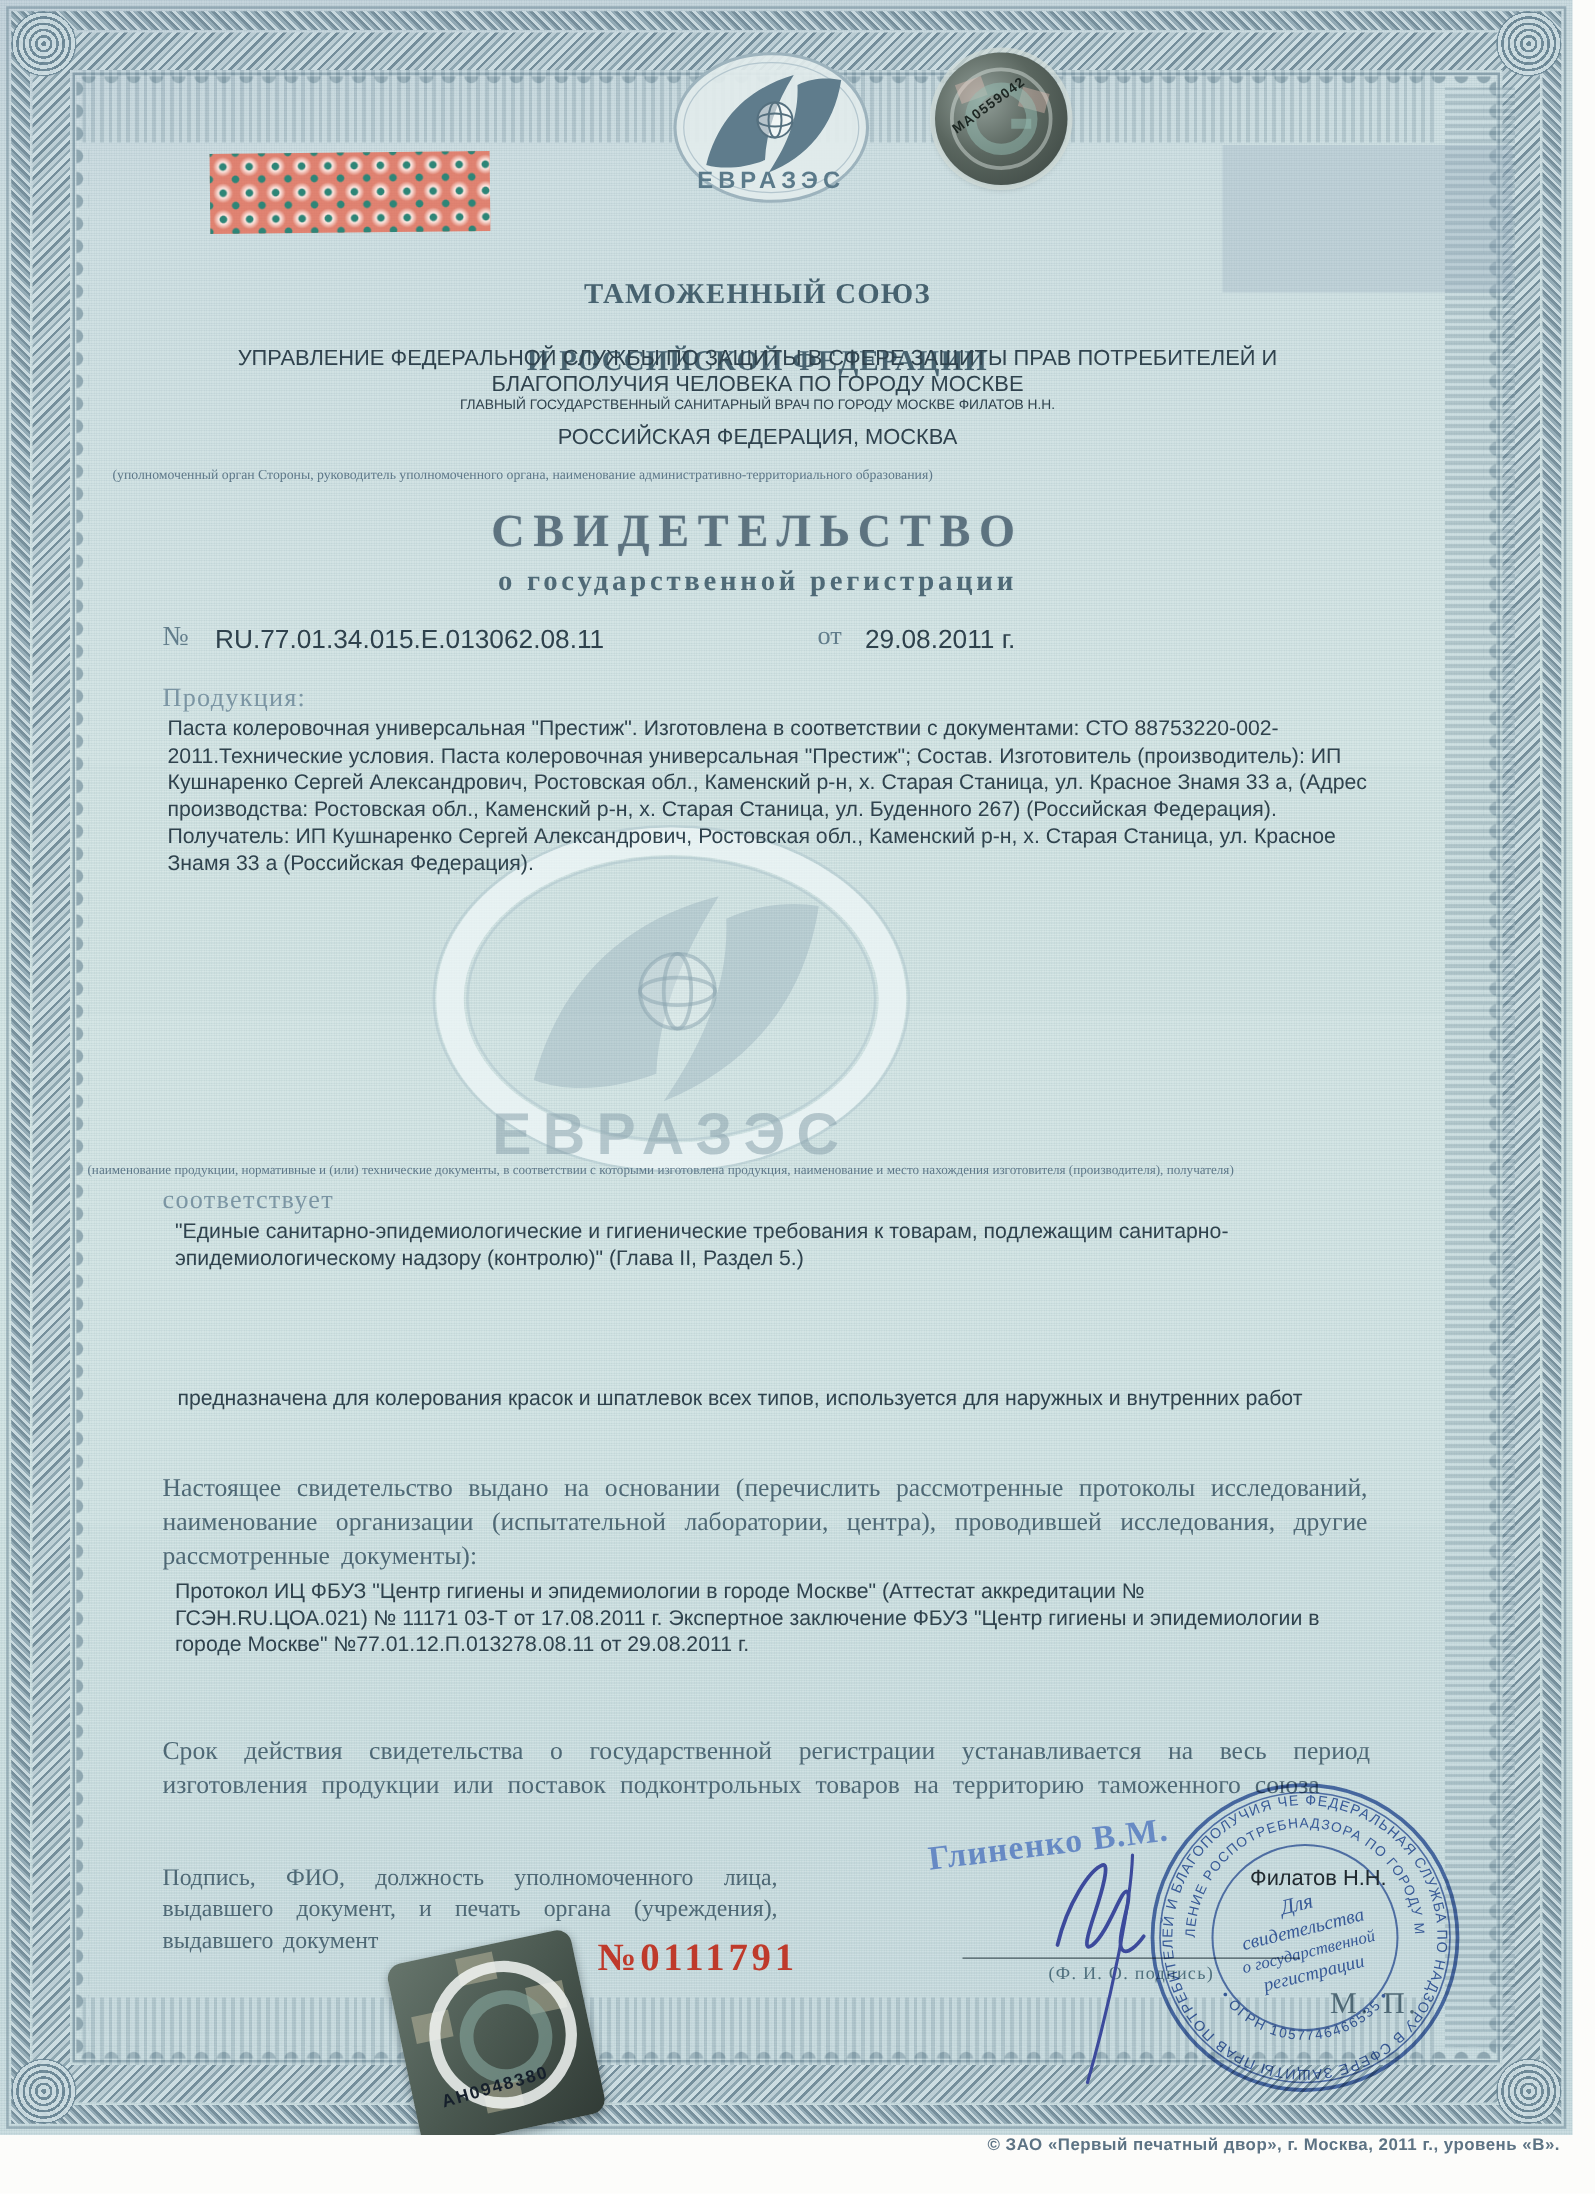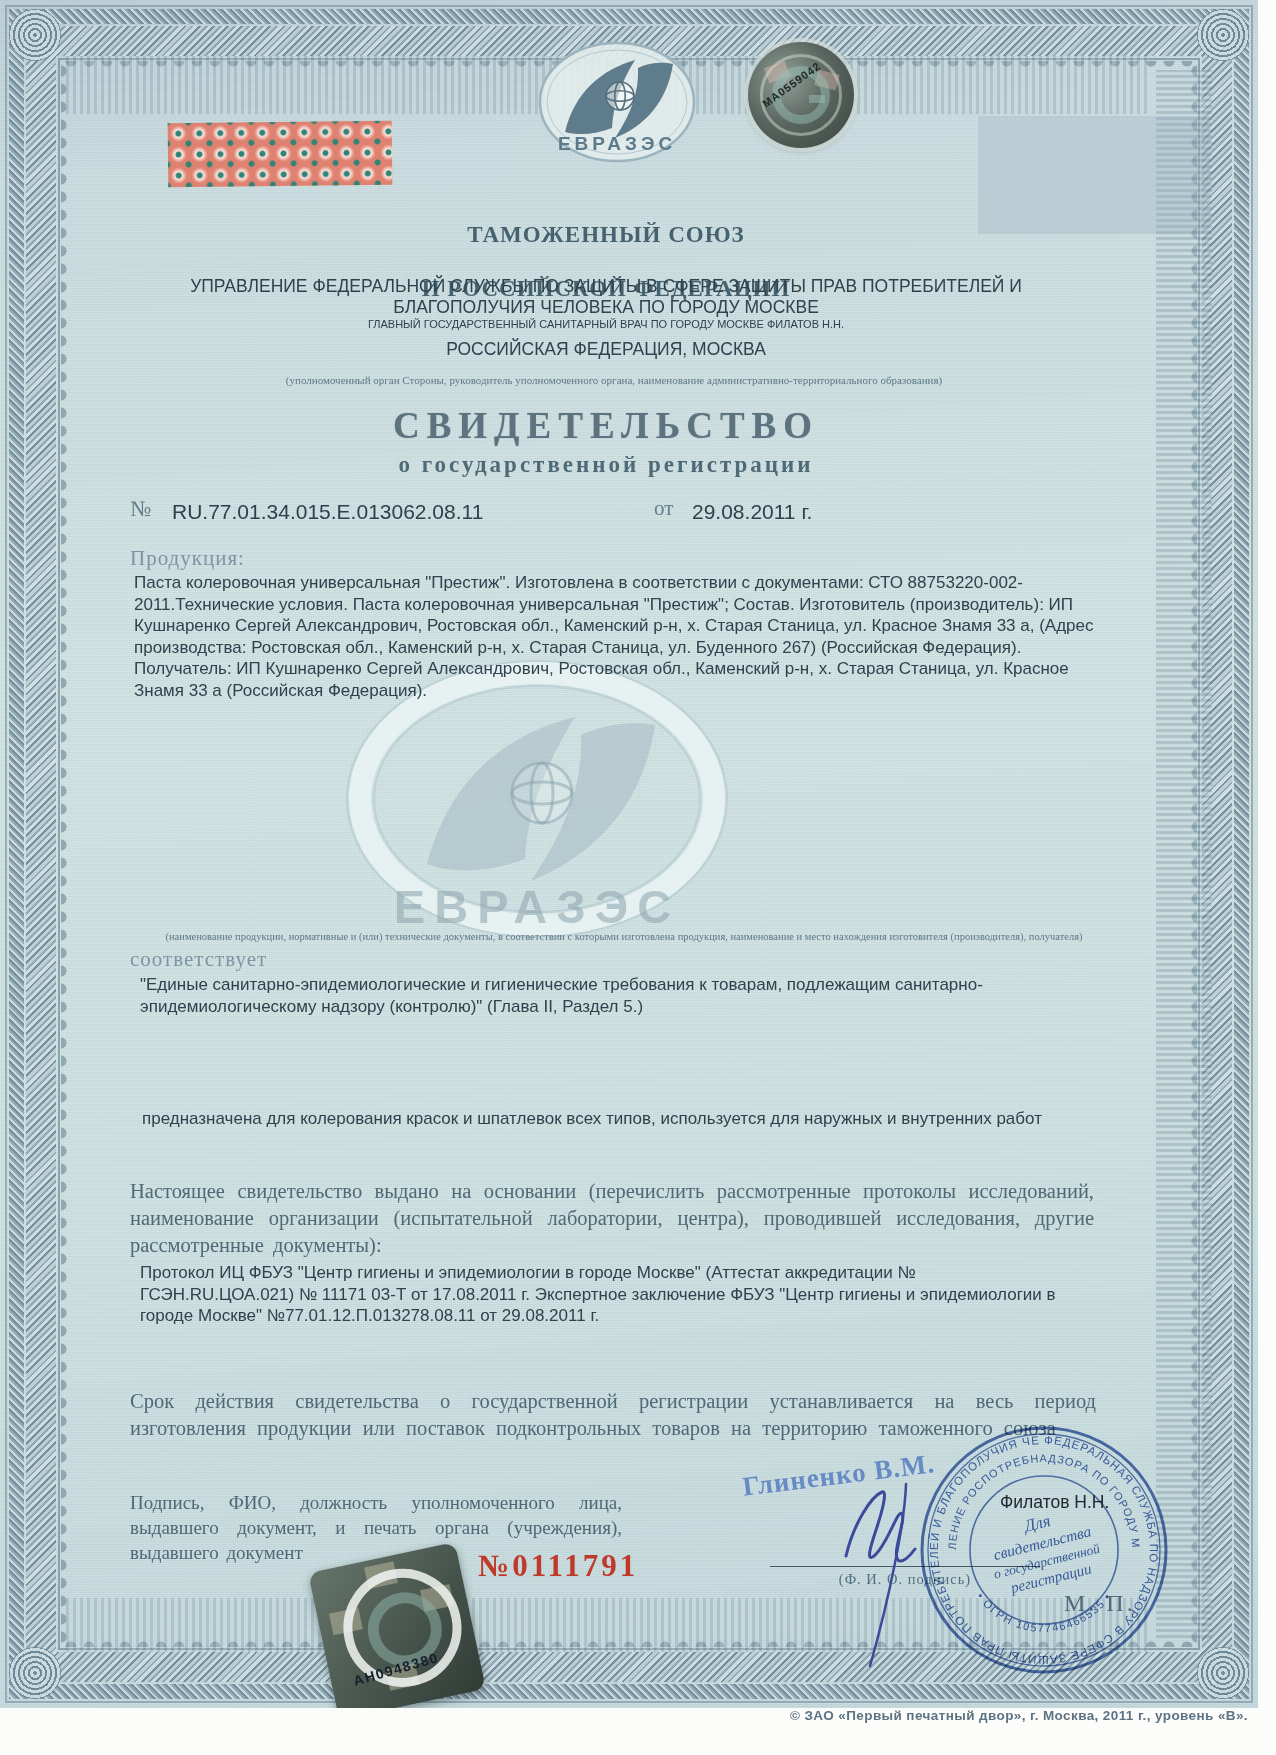--- a/index.html
+++ b/index.html
@@ -54,21 +54,21 @@
   .holo-top .ring{position:absolute;inset:12px;border-radius:50%;border:3px solid rgba(225,232,228,.45);}
   .holo-top .gmark{position:absolute;inset:24px;border-radius:50%;border:9px solid rgba(150,190,180,.5);}
   .holo-top .gmark::after{content:"";position:absolute;right:-4px;top:50%;width:16px;height:8px;background:rgba(150,190,180,.5);}
   .holo-top .chip{position:absolute;width:22px;height:16px;background:rgba(232,196,186,.4);}
   .holo-serial{position:absolute;left:12px;top:58px;transform:rotate(-36deg);transform-origin:left top;
         font-family:"Liberation Sans",sans-serif;font-size:11px;font-weight:bold;color:#1c2622;letter-spacing:1px;}
   
   .h-serif{position:absolute;left:64px;right:110px;text-align:center;color:#47626f;font-weight:bold;letter-spacing:1px;margin-top:36px;}
   .h-sans{position:absolute;left:64px;right:110px;text-align:center;color:#2f424d;
         font-family:"Liberation Sans",sans-serif;font-weight:bold;}
-  .caption{position:absolute;left:90px;right:120px;text-align:center;color:#5e7889;}
+  .caption{position:absolute;left:90px;right:120px;text-align:left;color:#5e7889;}
   .title-main{position:absolute;left:64px;right:110px;top:404px;text-align:center;color:#5d7380;
         font-size:37px;font-weight:bold;letter-spacing:7px;text-shadow:0 0 1px rgba(93,115,128,.4);}
   .title-sub{position:absolute;left:64px;right:110px;top:452px;text-align:center;color:#4f6a77;
         font-size:23px;font-weight:bold;letter-spacing:3px;}
   .num-row{position:absolute;left:130px;top:500px;width:960px;font-size:21px;}
   .num-sym{position:absolute;left:0;top:-4px;color:#627d8b;font-size:22px;}
   .num-val{position:absolute;left:42px;top:0;color:#2e414c;font-family:"Liberation Sans",sans-serif;}
   .date-lbl{position:absolute;left:524px;top:-4px;color:#627d8b;}
   .date-val{position:absolute;left:562px;top:0;color:#2e414c;font-family:"Liberation Sans",sans-serif;}
   .faded-label{color:#7b95a3;font-size:21px;letter-spacing:1px;}

